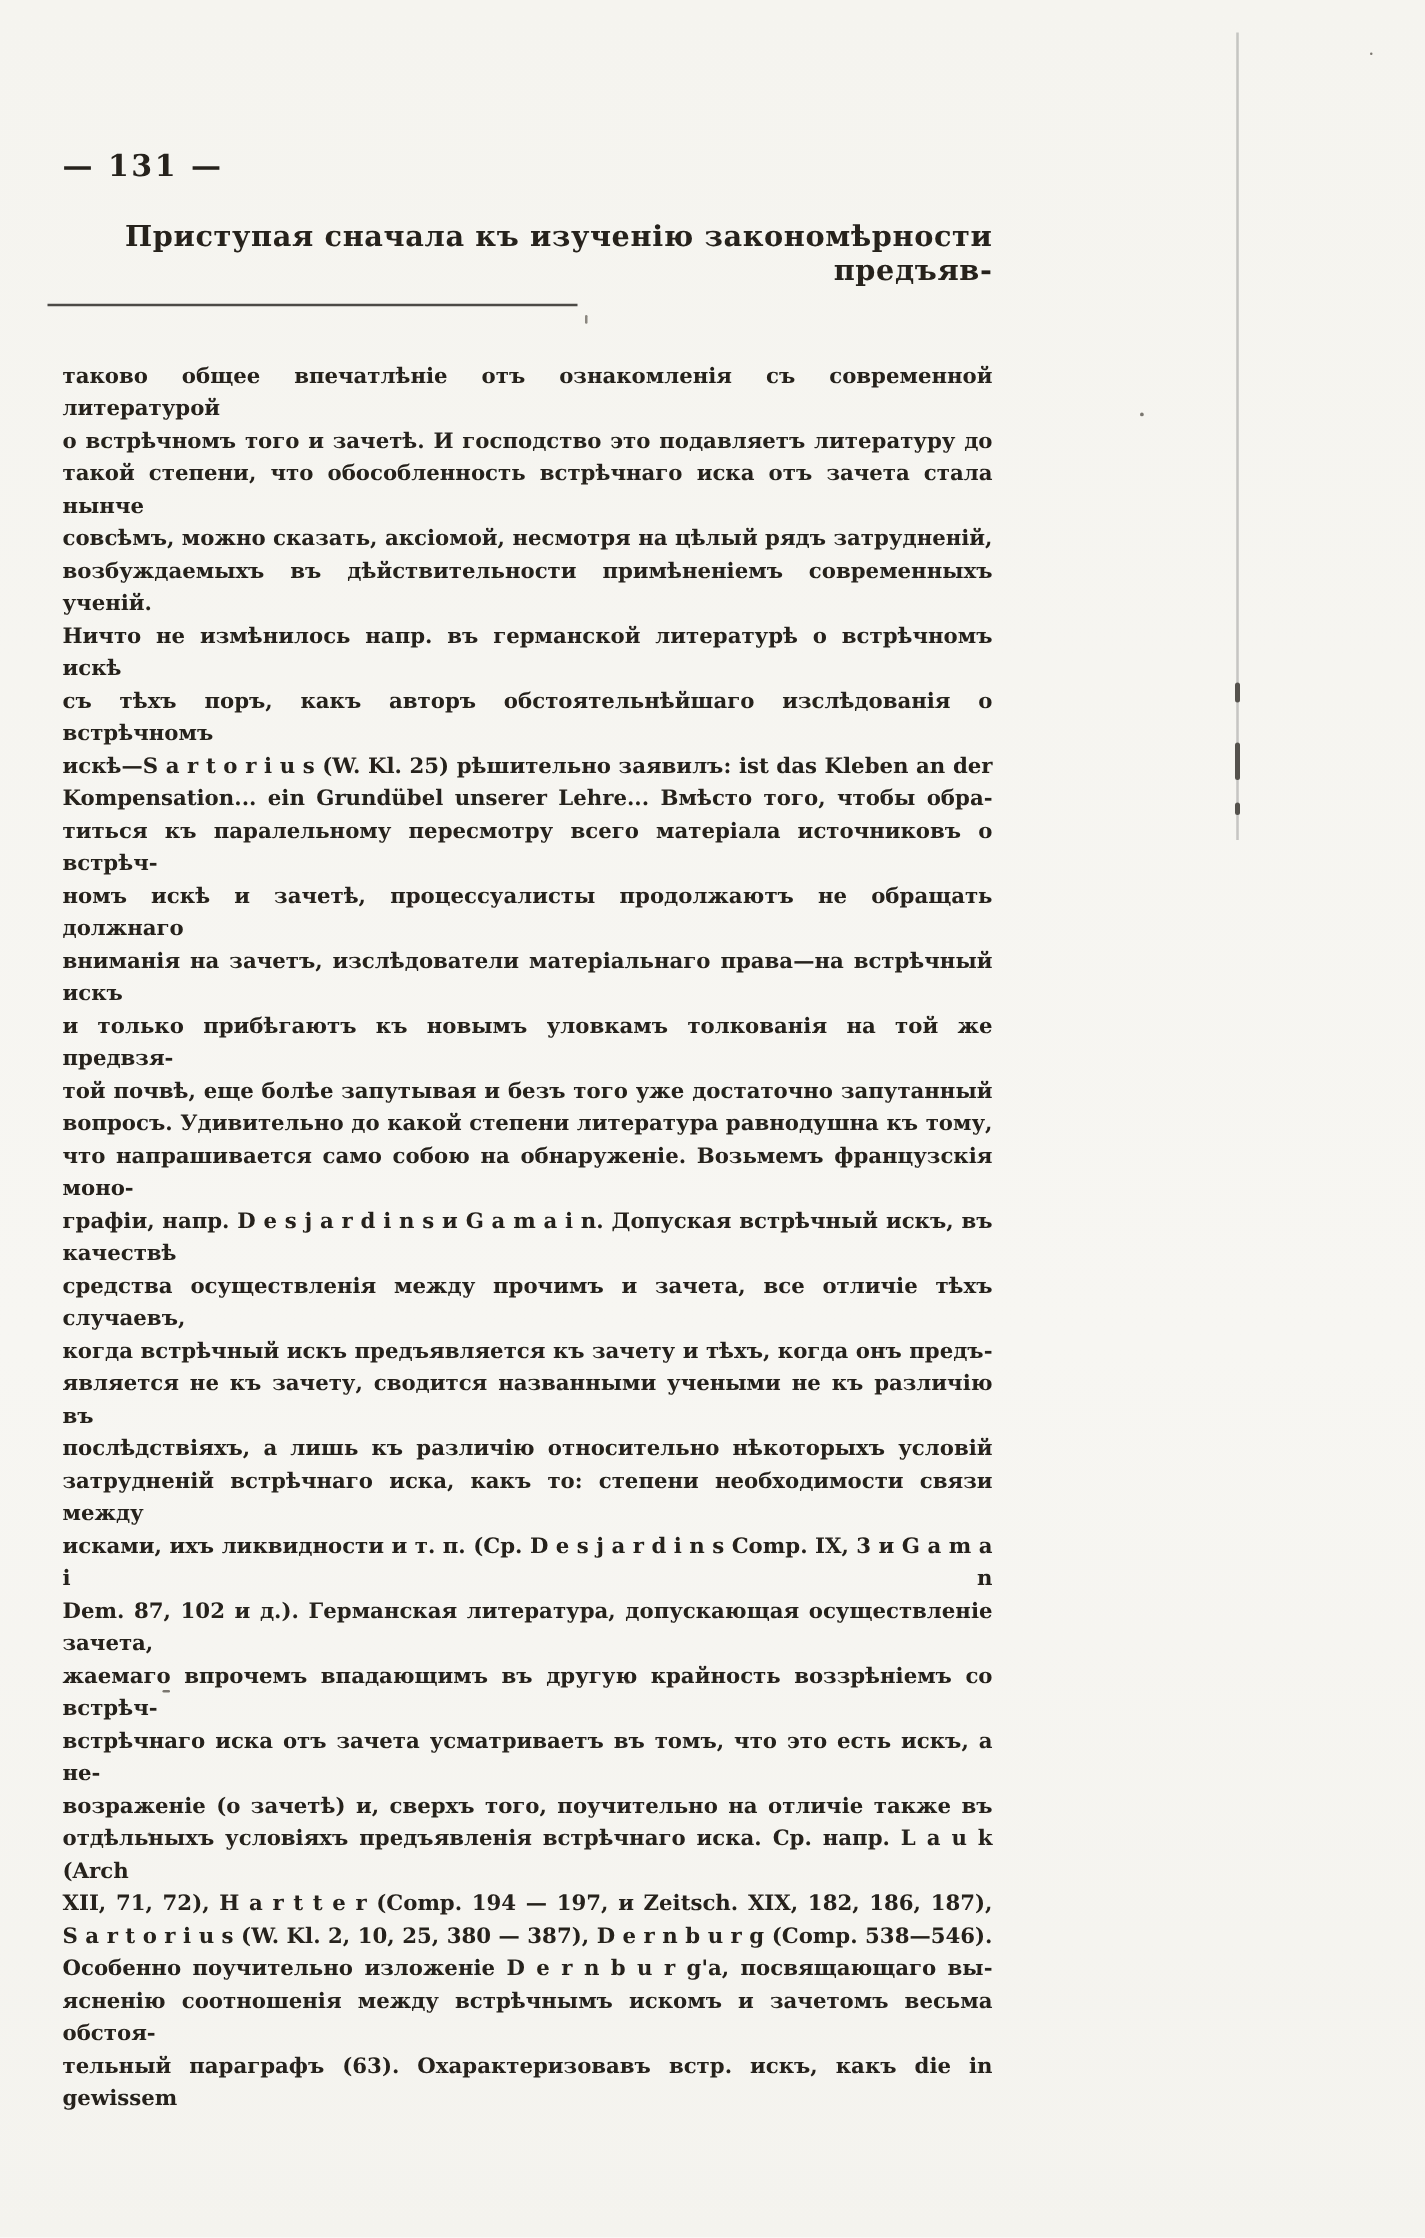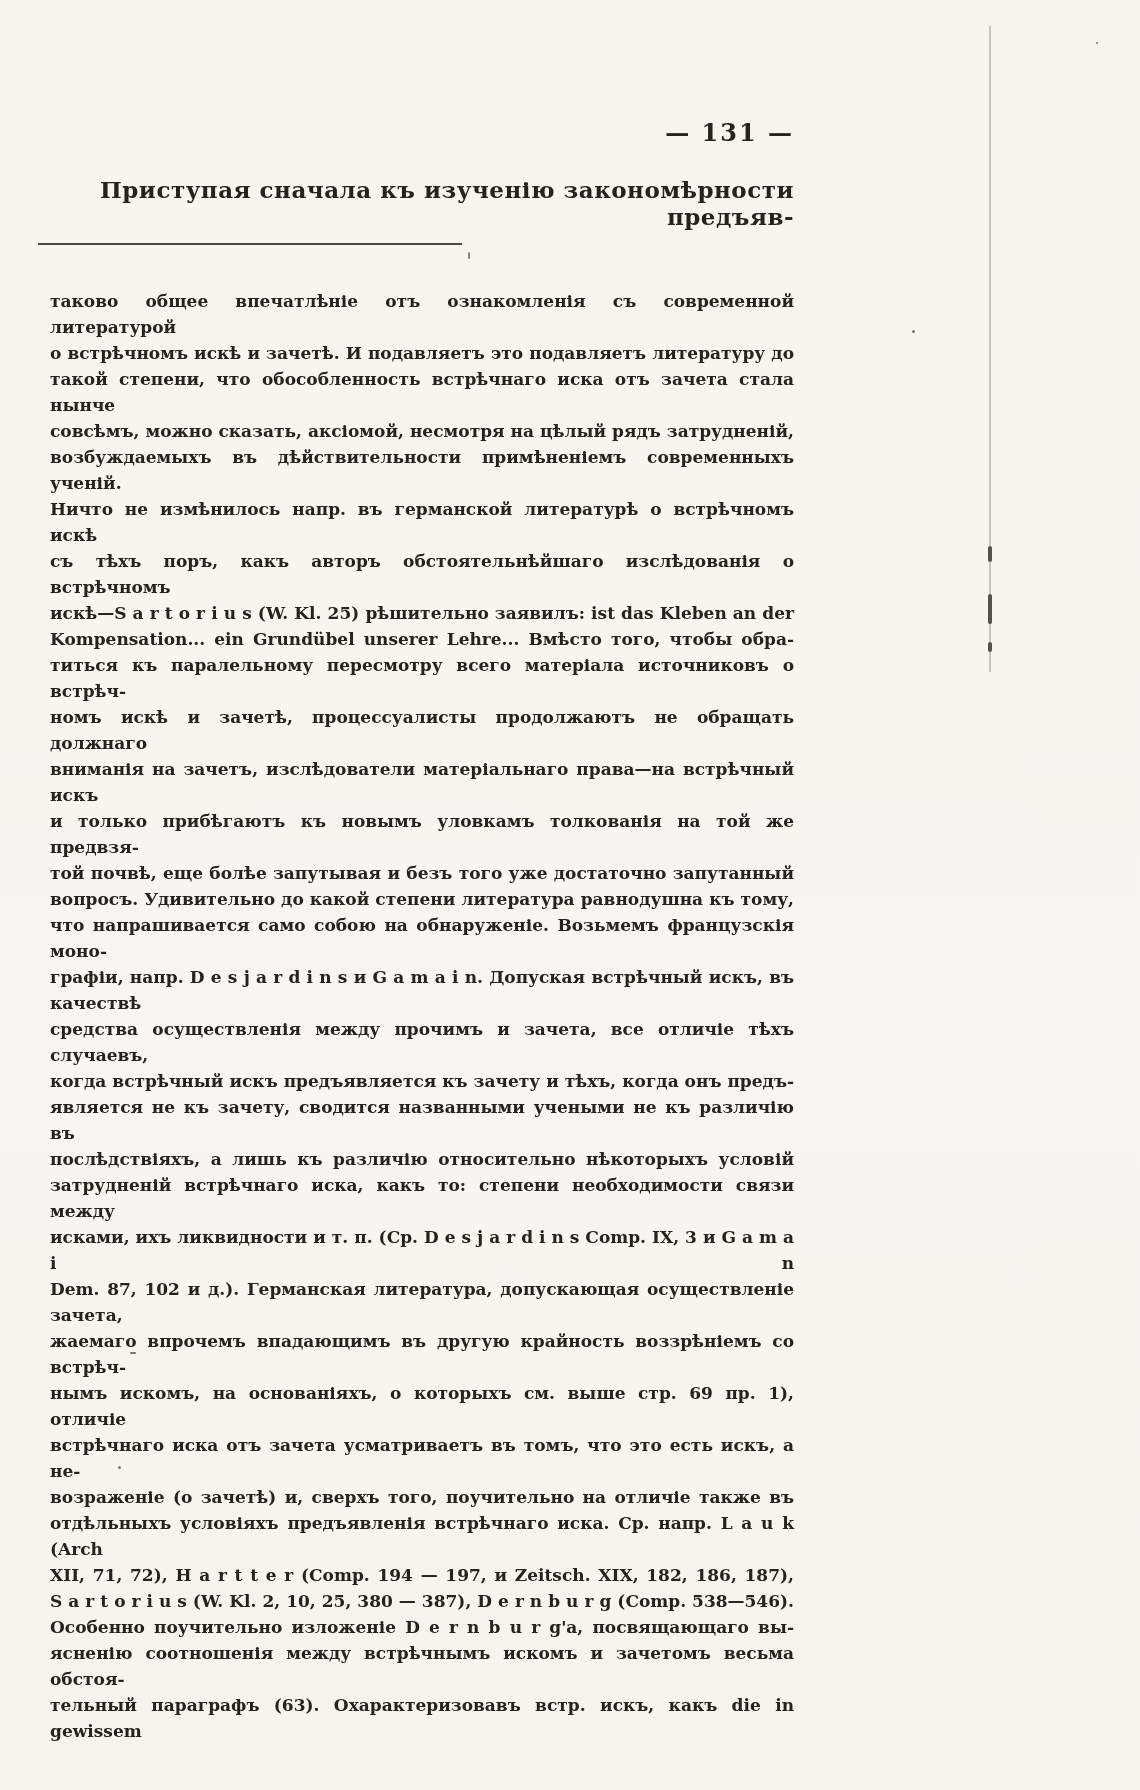--- a/index.html
+++ b/index.html
@@ -9,21 +9,21 @@
     overflow: hidden;
     background: linear-gradient(180deg, var(--paper, #f5f4ef) 0%, #f7f6f2 60%, #f4f3ee 100%);
     font-family: "DejaVu Serif", "Liberation Serif", serif;
     color: var(--ink, #26221c);
   }
   .page { position: absolute; inset: 0; }
 
   .page-number {
     position: absolute;
     top: 118px; left: 50px; width: 744px;
-    text-align: right;
+    text-align: left;
     font-size: 24px; font-weight: bold;
     letter-spacing: 2px;
   }
   .heading {
     position: absolute;
     top: 176px; left: 50px; width: 744px;
     text-align: right;
     font-size: 23px; font-weight: bold;
     letter-spacing: 0.5px;
   }
@@ -82,21 +82,21 @@
   <div class="speck speck-6"></div>
 
   <div class="page-number">— 131 —</div>
 
   <div class="heading">Приступая сначала къ изученію закономѣрности предъяв-</div>
 
   <div class="rule"></div>
 
   <div class="body-text">
       <div class="line">таково общее впечатлѣніе отъ ознакомленія съ современной литературой</div>
-      <div class="line">о встрѣчномъ искѣ и зачетѣ. И подавляетъ это подавляетъ литературу до</div>
+      <div class="line">о встрѣчномъ того и зачетѣ. И господство это подавляетъ литературу до</div>
       <div class="line">такой степени, что обособленность встрѣчнаго иска отъ зачета стала нынче</div>
       <div class="line">совсѣмъ, можно сказать, аксіомой, несмотря на цѣлый рядъ затрудненій,</div>
       <div class="line">возбуждаемыхъ въ дѣйствительности примѣненіемъ современныхъ ученій.</div>
       <div class="line">Ничто не измѣнилось напр. въ германской литературѣ о встрѣчномъ искѣ</div>
       <div class="line">съ тѣхъ поръ, какъ авторъ обстоятельнѣйшаго изслѣдованія о встрѣчномъ</div>
       <div class="line">искѣ—S a r t o r i u s (W. Kl. 25) рѣшительно заявилъ: ist das Kleben an der</div>
       <div class="line">Kompensation... ein Grundübel unserer Lehre... Вмѣсто того, чтобы обра-</div>
       <div class="line">титься къ паралельному пересмотру всего матеріала источниковъ о встрѣч-</div>
       <div class="line">номъ искѣ и зачетѣ, процессуалисты продолжаютъ не обращать должнаго</div>
       <div class="line">вниманія на зачетъ, изслѣдователи матеріальнаго права—на встрѣчный искъ</div>
@@ -106,21 +106,20 @@
       <div class="line">что напрашивается само собою на обнаруженіе. Возьмемъ французскія моно-</div>
       <div class="line">графіи, напр. D e s j a r d i n s и G a m a i n. Допуская встрѣчный искъ, въ качествѣ</div>
       <div class="line">средства осуществленія между прочимъ и зачета, все отличіе тѣхъ случаевъ,</div>
       <div class="line">когда встрѣчный искъ предъявляется къ зачету и тѣхъ, когда онъ предъ-</div>
       <div class="line">является не къ зачету, сводится названными учеными не къ различію въ</div>
       <div class="line">послѣдствіяхъ, а лишь къ различію относительно нѣкоторыхъ условій</div>
       <div class="line">затрудненій встрѣчнаго иска, какъ то: степени необходимости связи между</div>
       <div class="line">исками, ихъ ликвидности и т. п. (Ср. D e s j a r d i n s Comp. IX, 3 и G a m a i n</div>
       <div class="line">Dem. 87, 102 и д.). Германская литература, допускающая осуществленіе зачета,</div>
       <div class="line">жаемаго впрочемъ впадающимъ въ другую крайность воззрѣніемъ со встрѣч-</div>
-      <div class="line">нымъ искомъ, на основаніяхъ, о которыхъ см. выше стр. 69 пр. 1), отличіе</div>
       <div class="line">встрѣчнаго иска отъ зачета усматриваетъ въ томъ, что это есть искъ, а не-</div>
       <div class="line">возраженіе (о зачетѣ) и, сверхъ того, поучительно на отличіе также въ</div>
       <div class="line">отдѣльныхъ условіяхъ предъявленія встрѣчнаго иска. Ср. напр. L a u k (Arch</div>
       <div class="line">XII, 71, 72), H a r t t e r (Comp. 194 — 197, и Zeitsch. XIX, 182, 186, 187),</div>
       <div class="line">S a r t o r i u s (W. Kl. 2, 10, 25, 380 — 387), D e r n b u r g (Comp. 538—546).</div>
       <div class="line">Особенно поучительно изложеніе D e r n b u r g'а, посвящающаго вы-</div>
       <div class="line">ясненію соотношенія между встрѣчнымъ искомъ и зачетомъ весьма обстоя-</div>
       <div class="line">тельный параграфъ (63). Охарактеризовавъ встр. искъ, какъ die in gewissem</div>
     </div>
 

